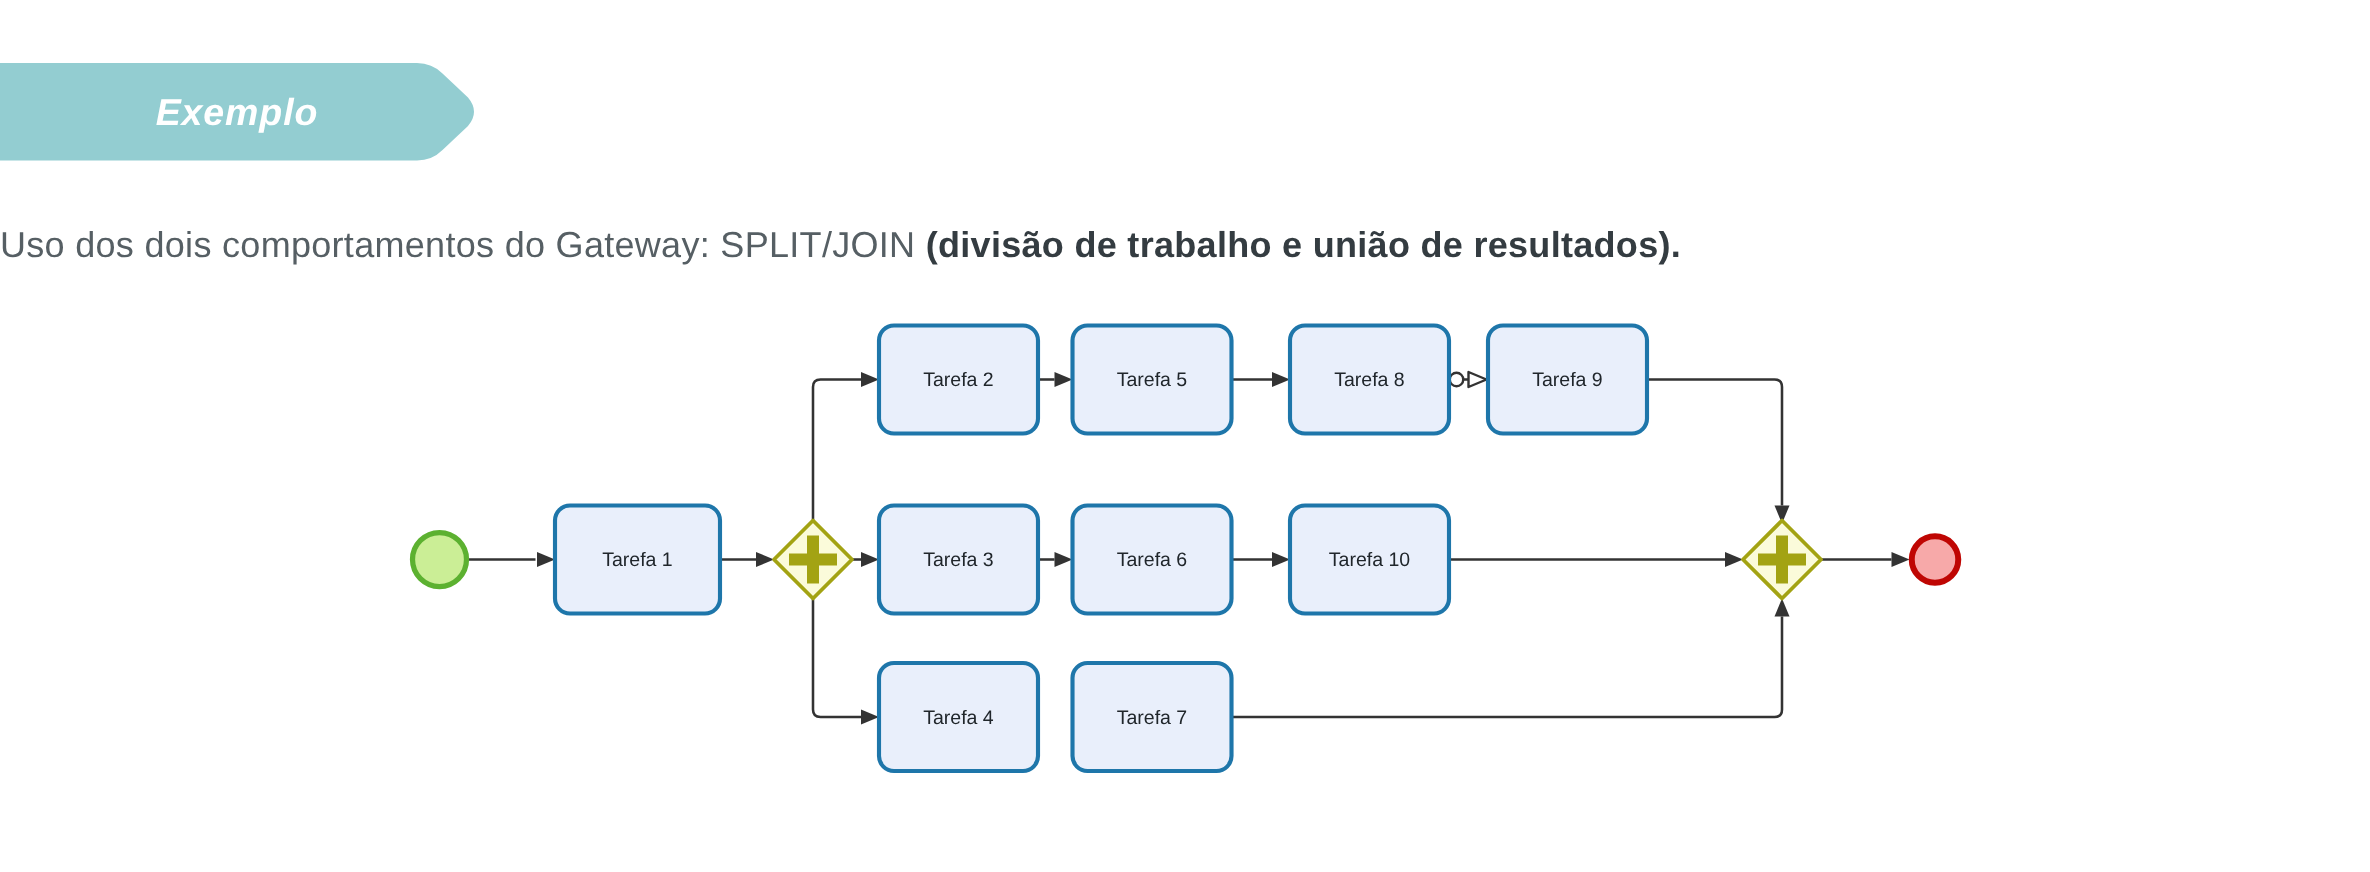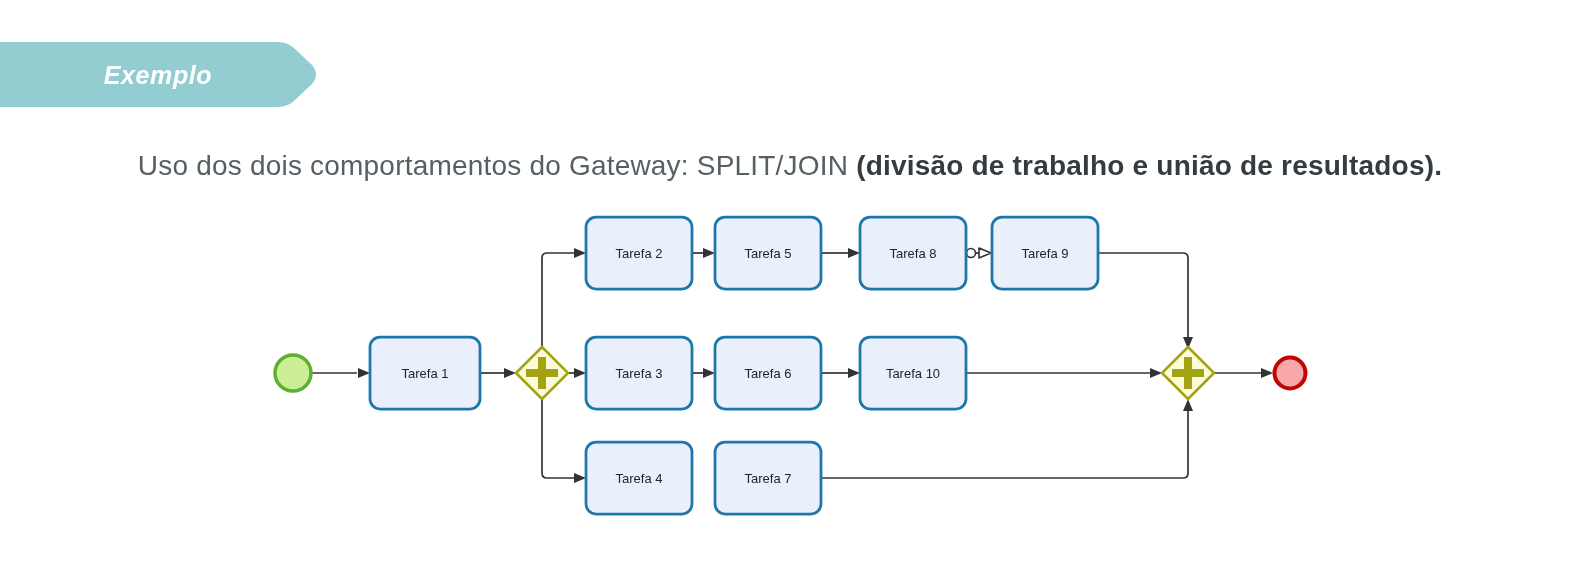--- a/index.html
+++ b/index.html
@@ -1,20 +1,20 @@
 <!DOCTYPE html>
 <html><head>
 <meta charset="utf-8">
 <style>
   html,body{margin:0;padding:0;background:#ffffff;}
   body{width:1580px;height:581px;overflow:hidden;font-family:"Liberation Sans",sans-serif;}
   .stage{position:relative;width:1580px;height:581px;background:#ffffff;}
   .banner-svg{position:absolute;left:0;top:38px;}
   .banner-label{font-family:"Liberation Sans",sans-serif;font-size:25px;font-style:italic;font-weight:bold;letter-spacing:0.6px;}
-  .slide-title{position:absolute;left:0;top:150px;width:100%;text-align:center;font-size:28px;color:#565f64;letter-spacing:0.2px;white-space:nowrap;}
+  .slide-title{position:absolute;left:0;top:150px;width:100%;font-size:24px;color:#565f64;letter-spacing:0.2px;white-space:nowrap;}
   .slide-title .b{font-weight:bold;color:#343c41;}
   .diagram{position:absolute;left:0;top:0;width:1580px;height:581px;}
   .diagram text{font-family:"Liberation Sans",sans-serif;}
 </style>
 </head>
 <body>
 
 <div class="stage">
 
   <svg class="banner-svg" width="330" height="80" viewBox="0 0 330 80">

